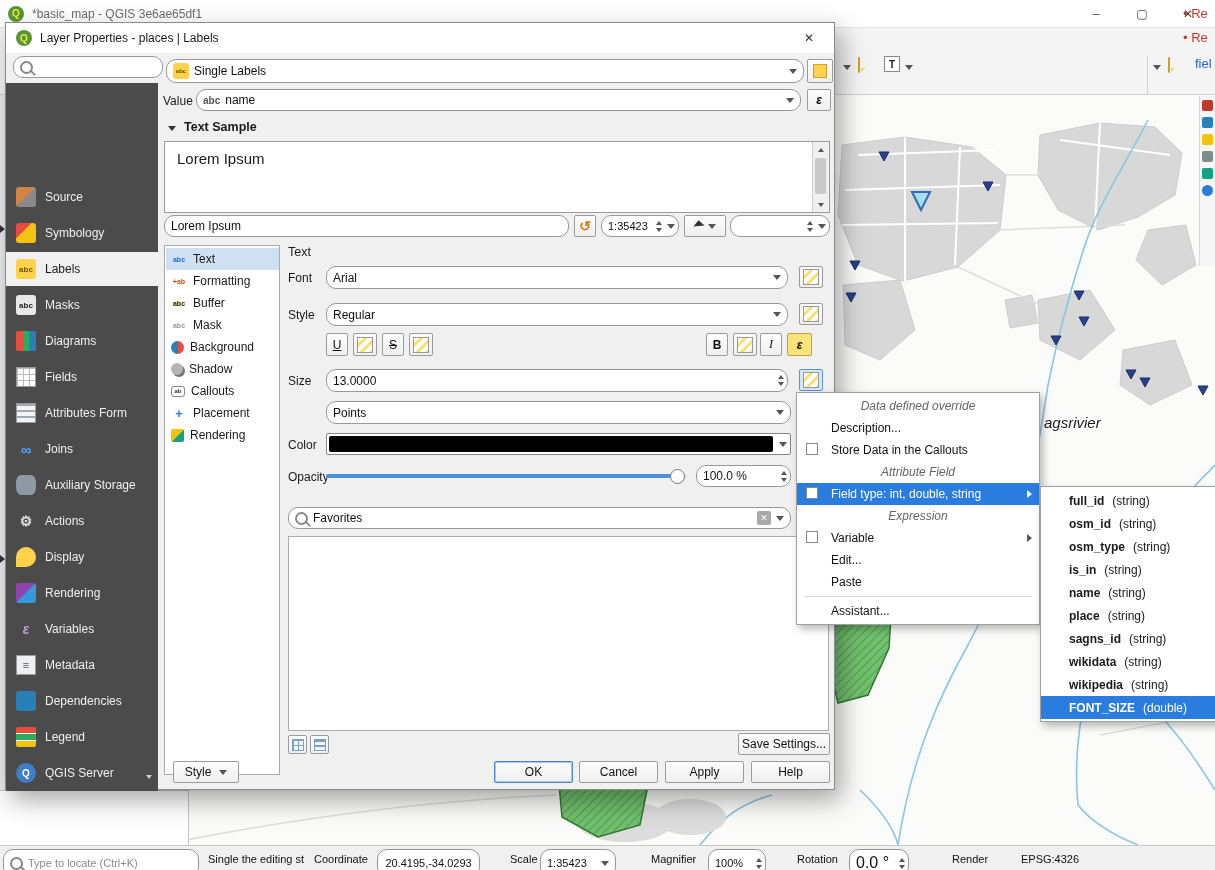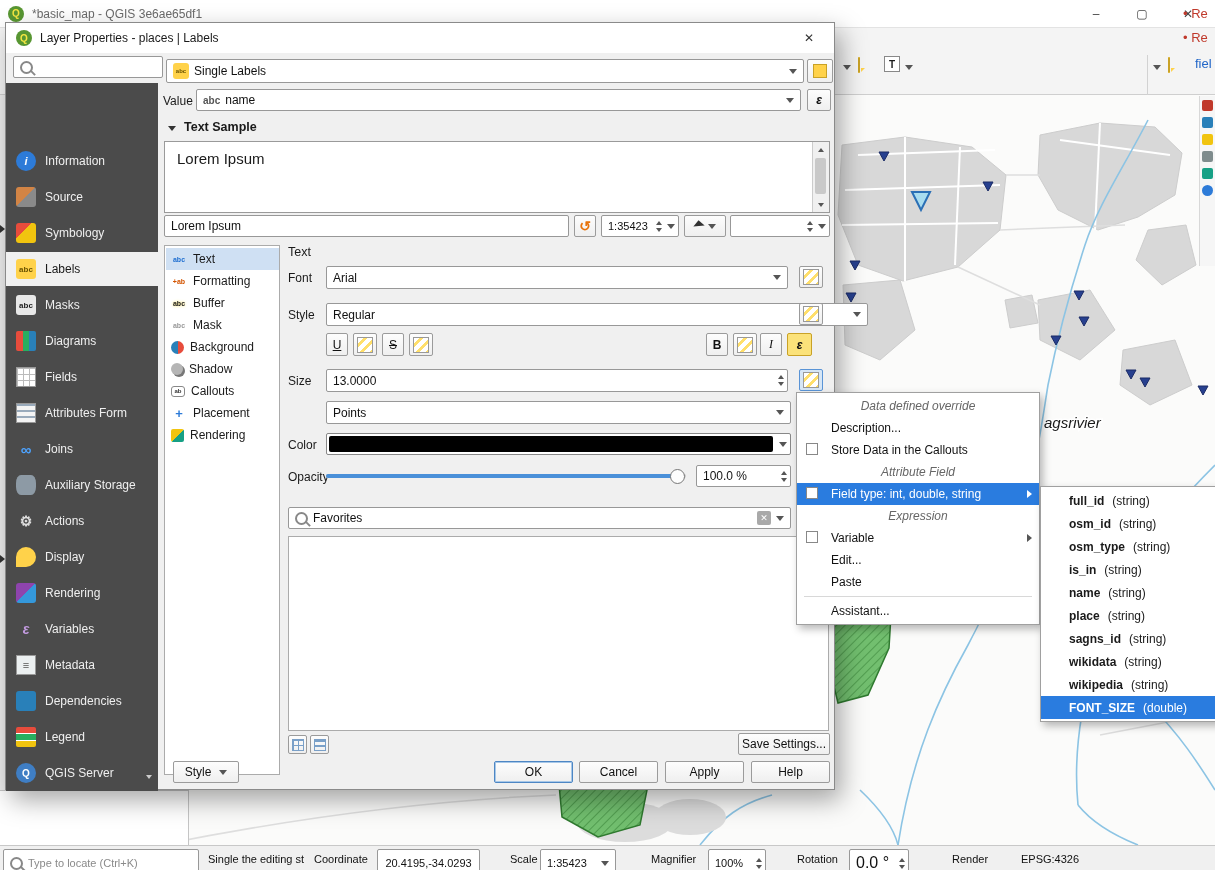--- a/index.html
+++ b/index.html
@@ -2,21 +2,21 @@
 <html><head>
 <meta charset="utf-8">
 <style>
   html,body{margin:0;padding:0}
   body{width:1215px;height:870px;position:relative;overflow:hidden;background:#f0f0f0;
        font-family:"Liberation Sans",sans-serif;font-size:12px;color:#1a1a1a;-webkit-font-smoothing:antialiased}
   .w{position:absolute;box-sizing:border-box}
   .lbl{font-size:12px;color:#1a1a1a;white-space:nowrap}
 
   
-  .combo,.inputbox{background:#fff;border:1px solid #989898;border-radius:2px;display:flex;align-items:center;
+  .combo,.inputbox{background:#fff;border:1px solid #989898;border-radius:10px;display:flex;align-items:center;
         gap:5px;padding:0 6px;font-size:12px;color:#111;box-sizing:border-box}
   .btn{background:linear-gradient(#fdfdfd,#efefef);border:1px solid #9b9b9b;border-radius:2px;font-size:12px;
        display:flex;align-items:center;justify-content:center;box-sizing:border-box;color:#111}
   .btn.focus{border-color:#4d86c4;box-shadow:0 0 0 1px #a8c8e8 inset}
   .flex1{flex:1}
   .tdown{width:0;height:0;border-left:4px solid transparent;border-right:4px solid transparent;border-top:5px solid #555}
   .tup{width:0;height:0;border-left:3px solid transparent;border-right:3px solid transparent;border-bottom:4px solid #555}
   .tdn{width:0;height:0;border-left:3px solid transparent;border-right:3px solid transparent;border-top:4px solid #555}
   .tright{width:0;height:0;border-top:4px solid transparent;border-bottom:4px solid transparent;border-left:5px solid currentColor}
   .spincol{display:flex;flex-direction:column;gap:3px;align-items:center;margin-left:auto}
@@ -392,21 +392,21 @@
   <div class="combo w" style="left:320px;top:243px;width:462px;height:23px">
     <span>Arial</span>
     <span class="flex1"></span>
       <span class="tdown"></span>
   </div>
   <div class="btn ddbtn w" style="left:793px;top:243px">
       <span class="ddic"></span>
     </div>
 
   <span class="lbl w" style="left:282px;top:285px">Style</span>
-  <div class="combo w" style="left:320px;top:280px;width:542px;height:23px">
+  <div class="combo w" style="left:320px;top:280px;width:462px;height:23px">
     <span>Regular</span>
     <span class="flex1"></span>
       <span class="tdown"></span>
   </div>
   <div class="btn ddbtn w" style="left:793px;top:280px">
       <span class="ddic"></span>
     </div>
 
   <div class="btn w" style="left:320px;top:310px;width:22px;height:23px;text-decoration:underline">
       <span>U</span>
@@ -504,24 +504,20 @@
       <span>Cancel</span>
     </div>
   <div class="btn w" style="left:659px;top:738px;width:79px;height:22px">
       <span>Apply</span>
     </div>
   <div class="btn w" style="left:745px;top:738px;width:79px;height:22px">
       <span>Help</span>
     </div>
 
   <div id="sidebar" class="w">
-    <div class="side-item" style="top:61px">
-        <span class="gic i-info" data-glyph="i"></span>
-        <span>Information</span>
-      </div>
     <div class="side-item" style="top:97px">
         <span class="gic i-src" data-glyph=""></span>
         <span>Source</span>
       </div>
     <div class="side-item" style="top:133px">
         <span class="gic i-sym" data-glyph=""></span>
         <span>Symbology</span>
       </div>
     <div class="side-item sel" style="top:169px">
         <span class="gic i-lbl" data-glyph="abc"></span>

